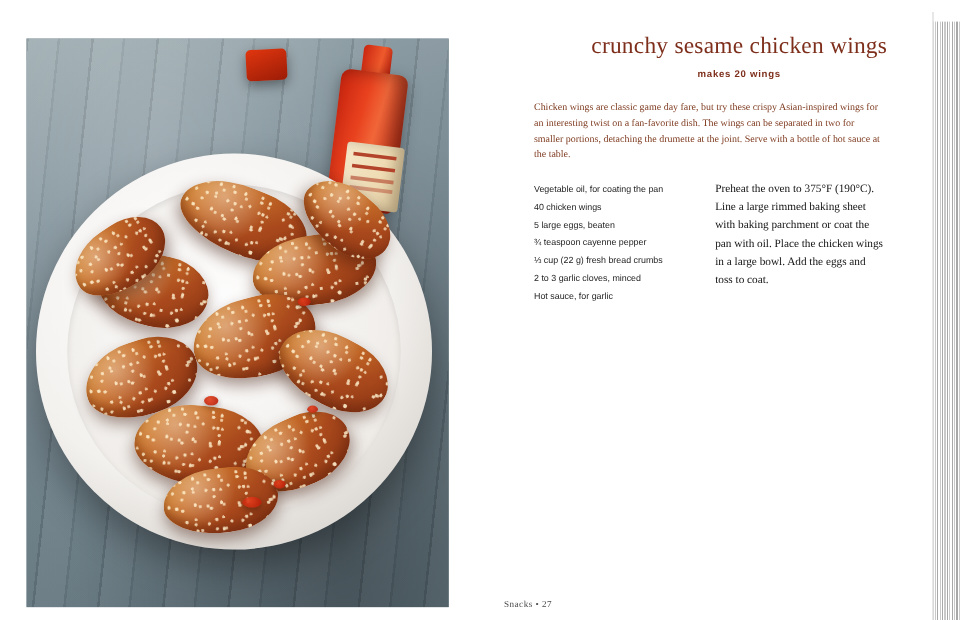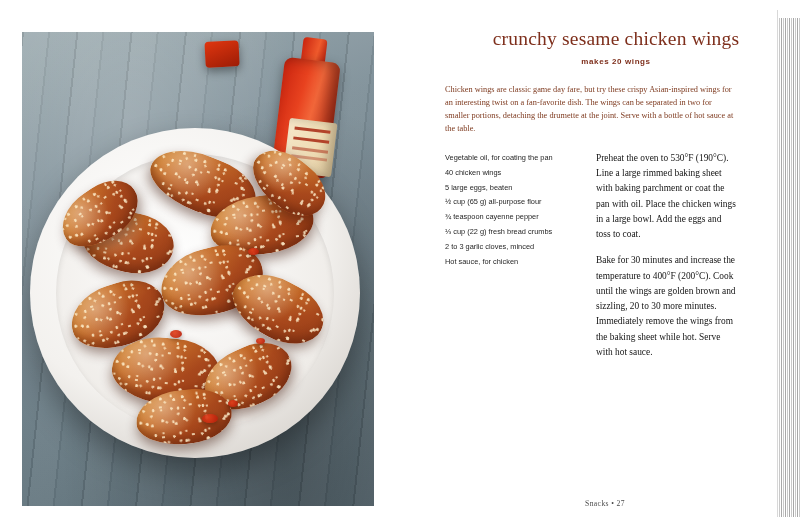--- a/index.html
+++ b/index.html
@@ -238,24 +238,23 @@
     font-family: "Liberation Serif", serif;
     font-size: 9.4px;
     line-height: 1.62;
     color: #141414;
   }
   .method p {
     margin: 0 0 11px 0;
   }
   .folio {
     position: absolute;
-    left: 435px;
+    left: 420px;
     top: 489px;
     width: 340px;
-    text-align: center;
     font-family: "Liberation Serif", serif;
     font-size: 7.6px;
     letter-spacing: 0.4px;
     color: #4a4a4a;
   }
 
   
   .edge {
     position: absolute;
     right: 0;
@@ -324,30 +323,28 @@
   <div class="recipe">
     <div class="recipe-title">crunchy sesame chicken wings</div>
     <div class="recipe-yield">makes 20 wings</div>
     <div class="recipe-intro">Chicken wings are classic game day fare, but try these crispy Asian-inspired wings for an interesting twist on a fan-favorite dish. The wings can be separated in two for smaller portions, detaching the drumette at the joint. Serve with a bottle of hot sauce at the table.</div>
 
     <div class="cols">
       <div class="ingredients">
         <div>Vegetable oil, for coating the pan</div>
         <div>40 chicken wings</div>
         <div>5 large eggs, beaten</div>
-        <div>½ cup (65 g) all-purpose flour</div>
         <div>¾ teaspoon cayenne pepper</div>
         <div>⅓ cup (22 g) fresh bread crumbs</div>
         <div>2 to 3 garlic cloves, minced</div>
-        <div>Hot sauce, for chicken</div>
+        <div>Hot sauce, for garlic</div>
       </div>
 
       <div class="method">
-        <p>Preheat the oven to 530°F (190°C). Line a large rimmed baking sheet with baking parchment or coat the pan with oil. Place the chicken wings in a large bowl. Add the eggs and toss to coat.</p>
-        <p>Bake for 30 minutes and increase the temperature to 400°F (200°C). Cook until the wings are golden brown and sizzling, 20 to 30 more minutes. Immediately remove the wings from the baking sheet while hot. Serve with hot sauce.</p>
+        <p>Preheat the oven to 375°F (190°C). Line a large rimmed baking sheet with baking parchment or coat the pan with oil. Place the chicken wings in a large bowl. Add the eggs and toss to coat.</p>
       </div>
     </div>
   </div>
 
   <div class="folio">Snacks • 27</div>
 
   <div class="edge"></div>
   <div class="edge-top"></div>
   <div class="edge-bottom"></div>
 

